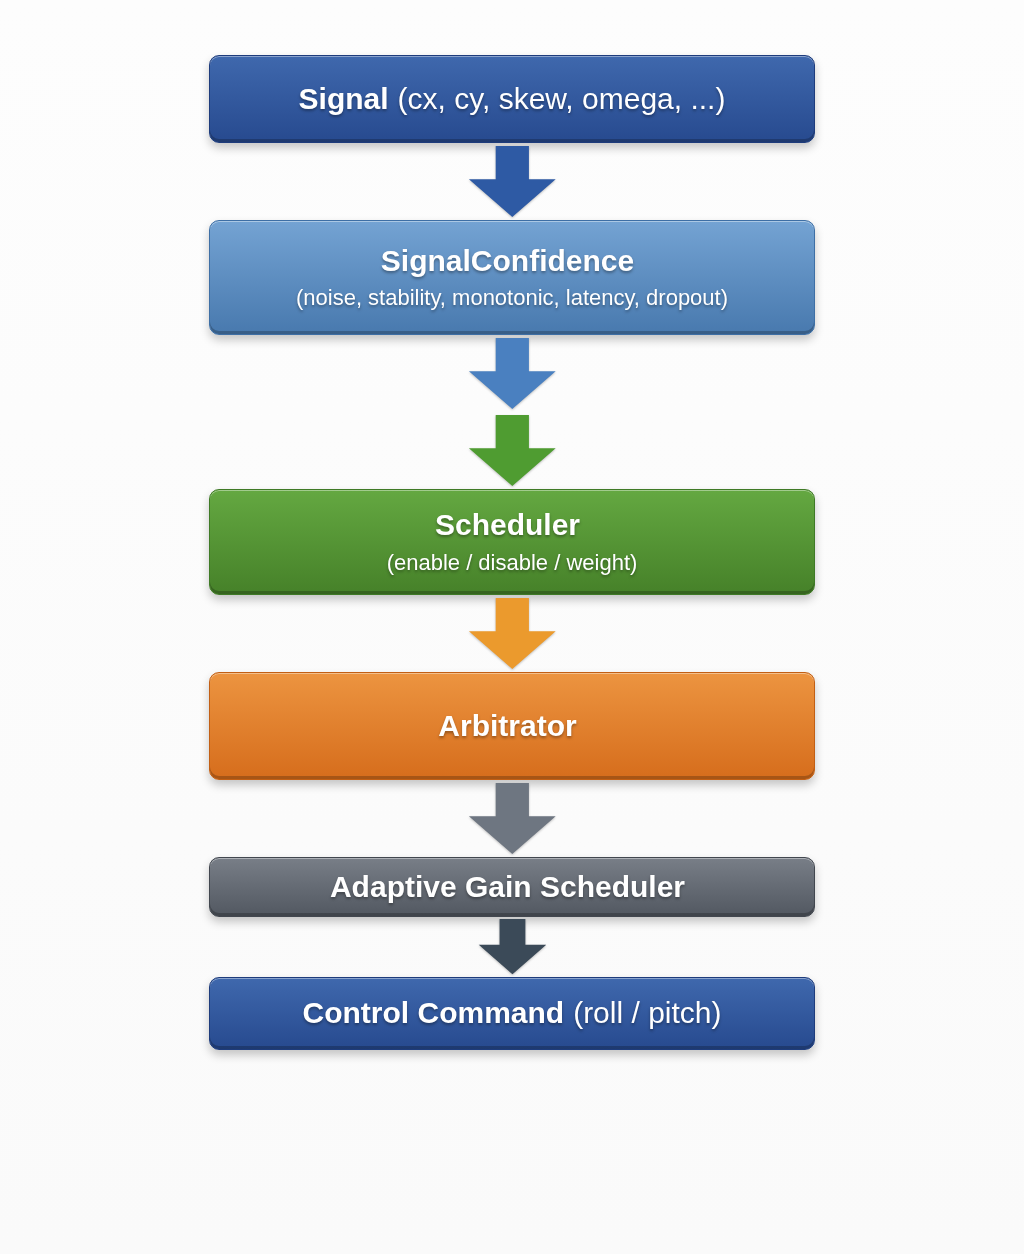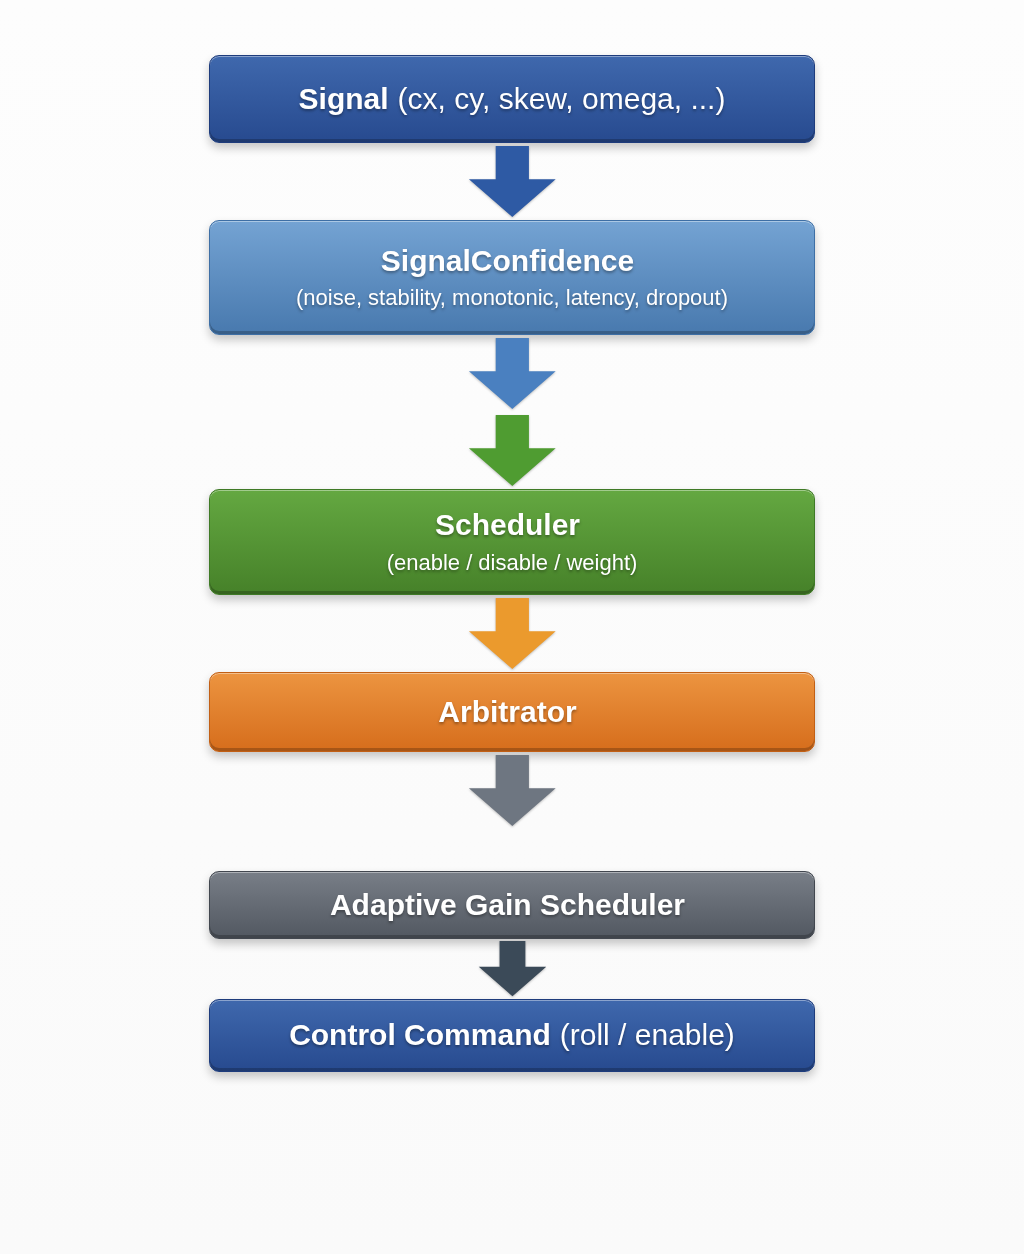--- a/index.html
+++ b/index.html
@@ -24,22 +24,22 @@
     box-sizing:border-box;
   }
   .line1 {font-size:30px; font-weight:bold; line-height:1.15; text-align:center;}
   .line1 .light {font-weight:normal; margin-left:9px;}
   .line2 {font-size:22px; font-weight:normal; line-height:1.2; margin-top:7px; text-align:center;}
   .line2:empty {display:none; margin:0;}
   .theme-navy   {height:88px;  background:linear-gradient(180deg,#3f68ad,#274a8f); border:1px solid #1e3c7c;}
   .theme-blue   {height:115px; background:linear-gradient(180deg,#74a3d3,#4879ae); border:1px solid #3e6fa5;}
   .theme-green1 {height:83px;  background:linear-gradient(180deg,#64a841,#468129); border:1px solid #3f7a26;}
   .theme-green2 {height:106px; background:linear-gradient(180deg,#64a841,#468129); border:1px solid #3f7a26;}
-  .theme-orange {height:80px; background:linear-gradient(180deg,#ec9440,#d66d1c); border:1px solid #c25f14;}
-  .theme-gray   {height:68px;  background:linear-gradient(180deg,#787e87,#525861); border:1px solid #42474f;margin-top:42px;}
+  .theme-orange {height:108px; background:linear-gradient(180deg,#ec9440,#d66d1c); border:1px solid #c25f14;}
+  .theme-gray   {height:60px;  background:linear-gradient(180deg,#787e87,#525861); border:1px solid #42474f;}
   .theme-navy2  {height:73px;  background:linear-gradient(180deg,#3f68ad,#274a8f); border:1px solid #1e3c7c;}
   .arrow {
     height:77px; width:606px;
     display:flex; justify-content:center; align-items:center;
   }
   .arrow svg {height:72px; width:auto; filter:drop-shadow(0 1px 1px rgba(0,0,0,0.25));}
   .arrow.short {height:60px;}
   .arrow.short svg {height:56px;}
 </style>
 </head>
@@ -114,19 +114,19 @@
     </div>
 
     <div class="arrow short">
       <svg viewBox="0 0 96 78">
         <polygon points="30,0 66,0 66,36 95,36 48,77 1,36 30,36" fill="#3b4a58"></polygon>
       </svg>
     </div>
 
     <div class="node theme-navy2">
       <div class="line1">
-        <span>Control Command</span><span class="light">(roll / enable)</span>
+        <span>Control Command</span><span class="light">(roll / pitch)</span>
       </div>
 
     </div>
 
   </div>
 </div>
 
 </body></html>

